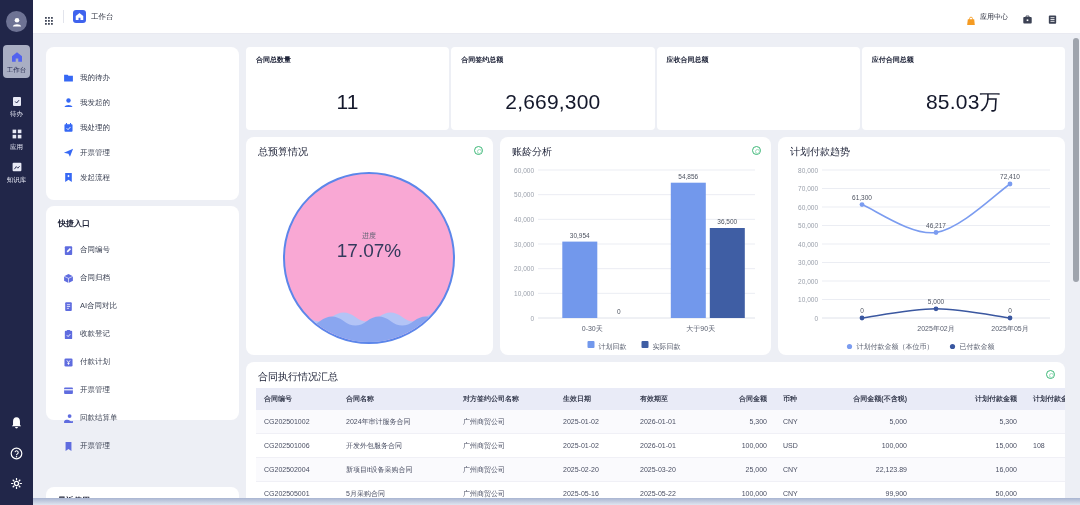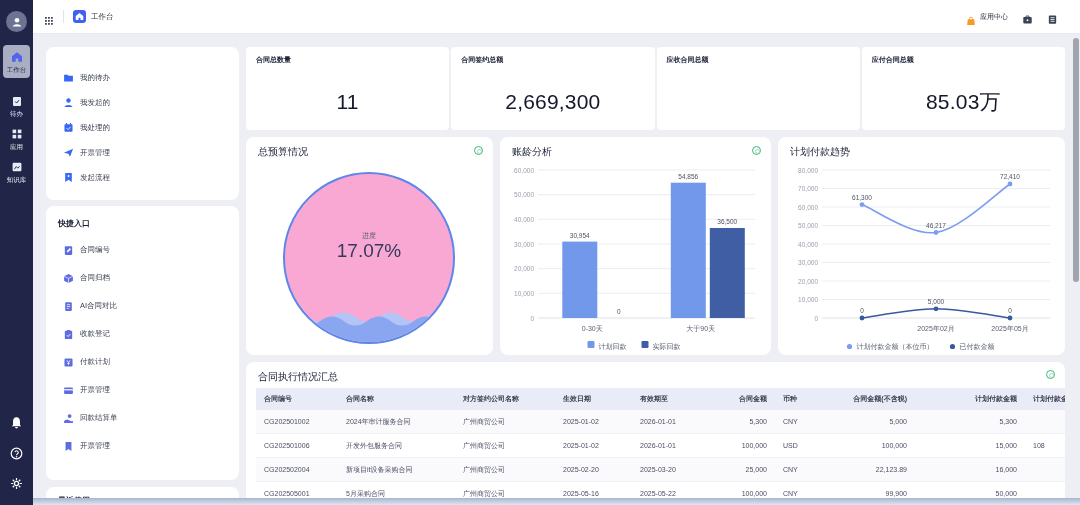--- a/index.html
+++ b/index.html
@@ -227,21 +227,21 @@
           <span class="icon">
             <svg viewBox="0 0 12 12" fill="currentColor" style="width:100%;height:100%;display:block">
               <path d="M2.4 1.2 h7.2 v9.6 L6 8.4 L2.4 10.8 Z"></path>
               <path d="M6 3.2 v2.4 M4.8 4.4 h2.4" stroke="#fff" stroke-width="0.9" fill="none"></path>
             </svg>
           </span>
           <span>发起流程</span>
         </div>
       </div>
   </div>
-  <div class="card" style="left:46px;top:206px;width:193px;height:274px">
+  <div class="card" style="left:46px;top:206px;width:193px;height:214px">
     <div class="sec-title">快捷入口</div>
     <div id="quick-list" style="padding-top:30px">
         <div class="side-item">
           <span class="icon">
             <svg viewBox="0 0 12 12" fill="currentColor" style="width:100%;height:100%;display:block">
               <rect x="2" y="1.4" width="8" height="9.4" rx="1"></rect>
               <path d="M4 6.9 L7.5 3.4 L8.7 4.6 L5.2 8.1 Z" fill="#fff"></path>
             </svg>
           </span>
           <span>合同编号</span>

